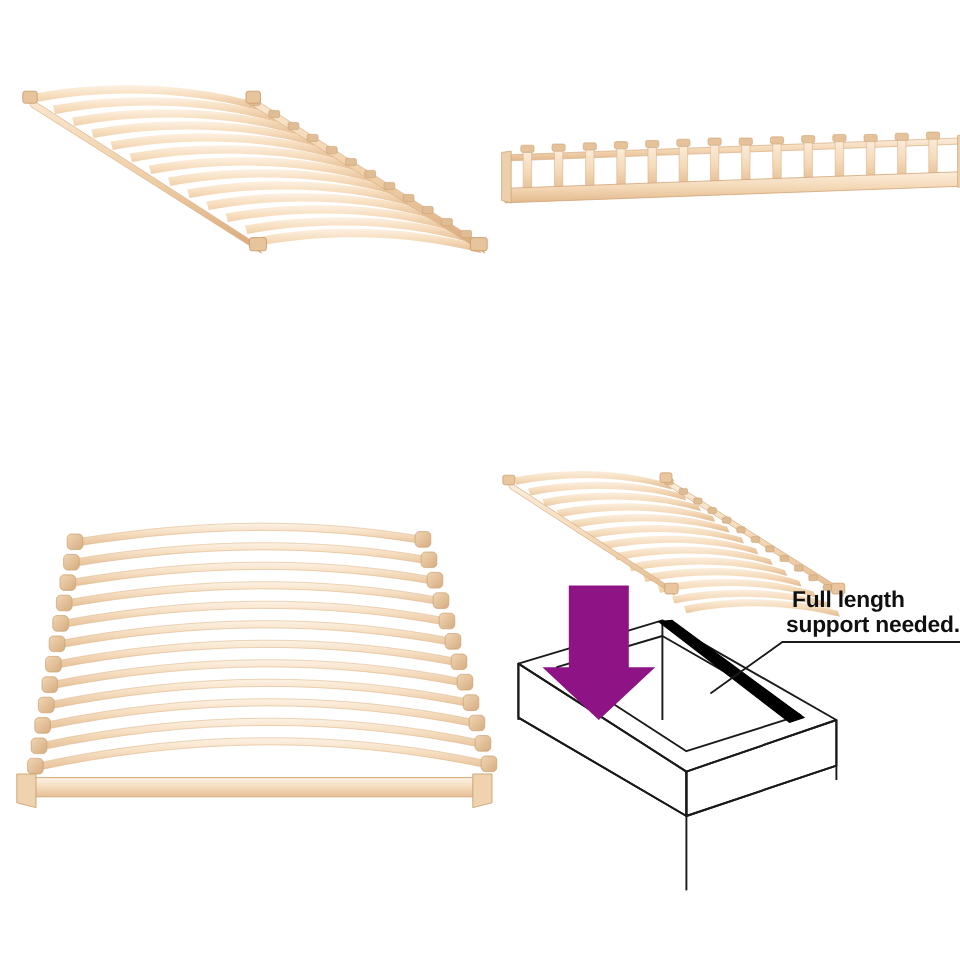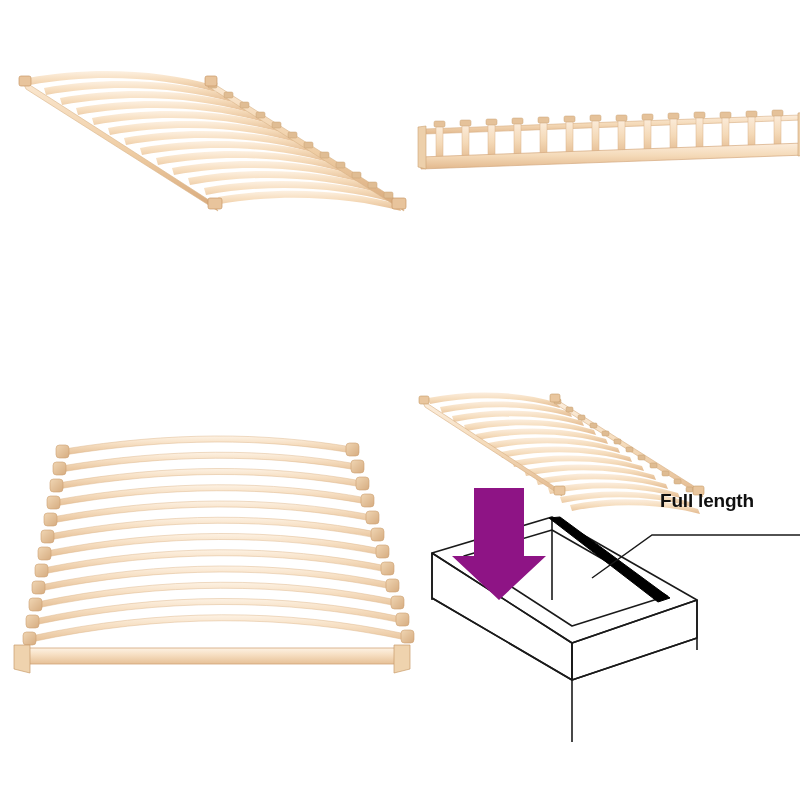--- a/index.html
+++ b/index.html
@@ -323,14 +323,15 @@
         <path d="M400,175 L240,175 L180,218"></path>
       </g>
 
       <g>
         <path d="M62,128 L112,128 L112,196 L134,196 L87,240 L40,196 L62,196 Z" fill="#8E1485" stroke="none"></path>
       </g>
     </svg>
   </div>
 
   <div class="callout-text" id="callout-line1">Full length</div>
+  <div class="callout-text" id="callout-line2">support needed.</div>
 
 </div>
 
 </body></html>

